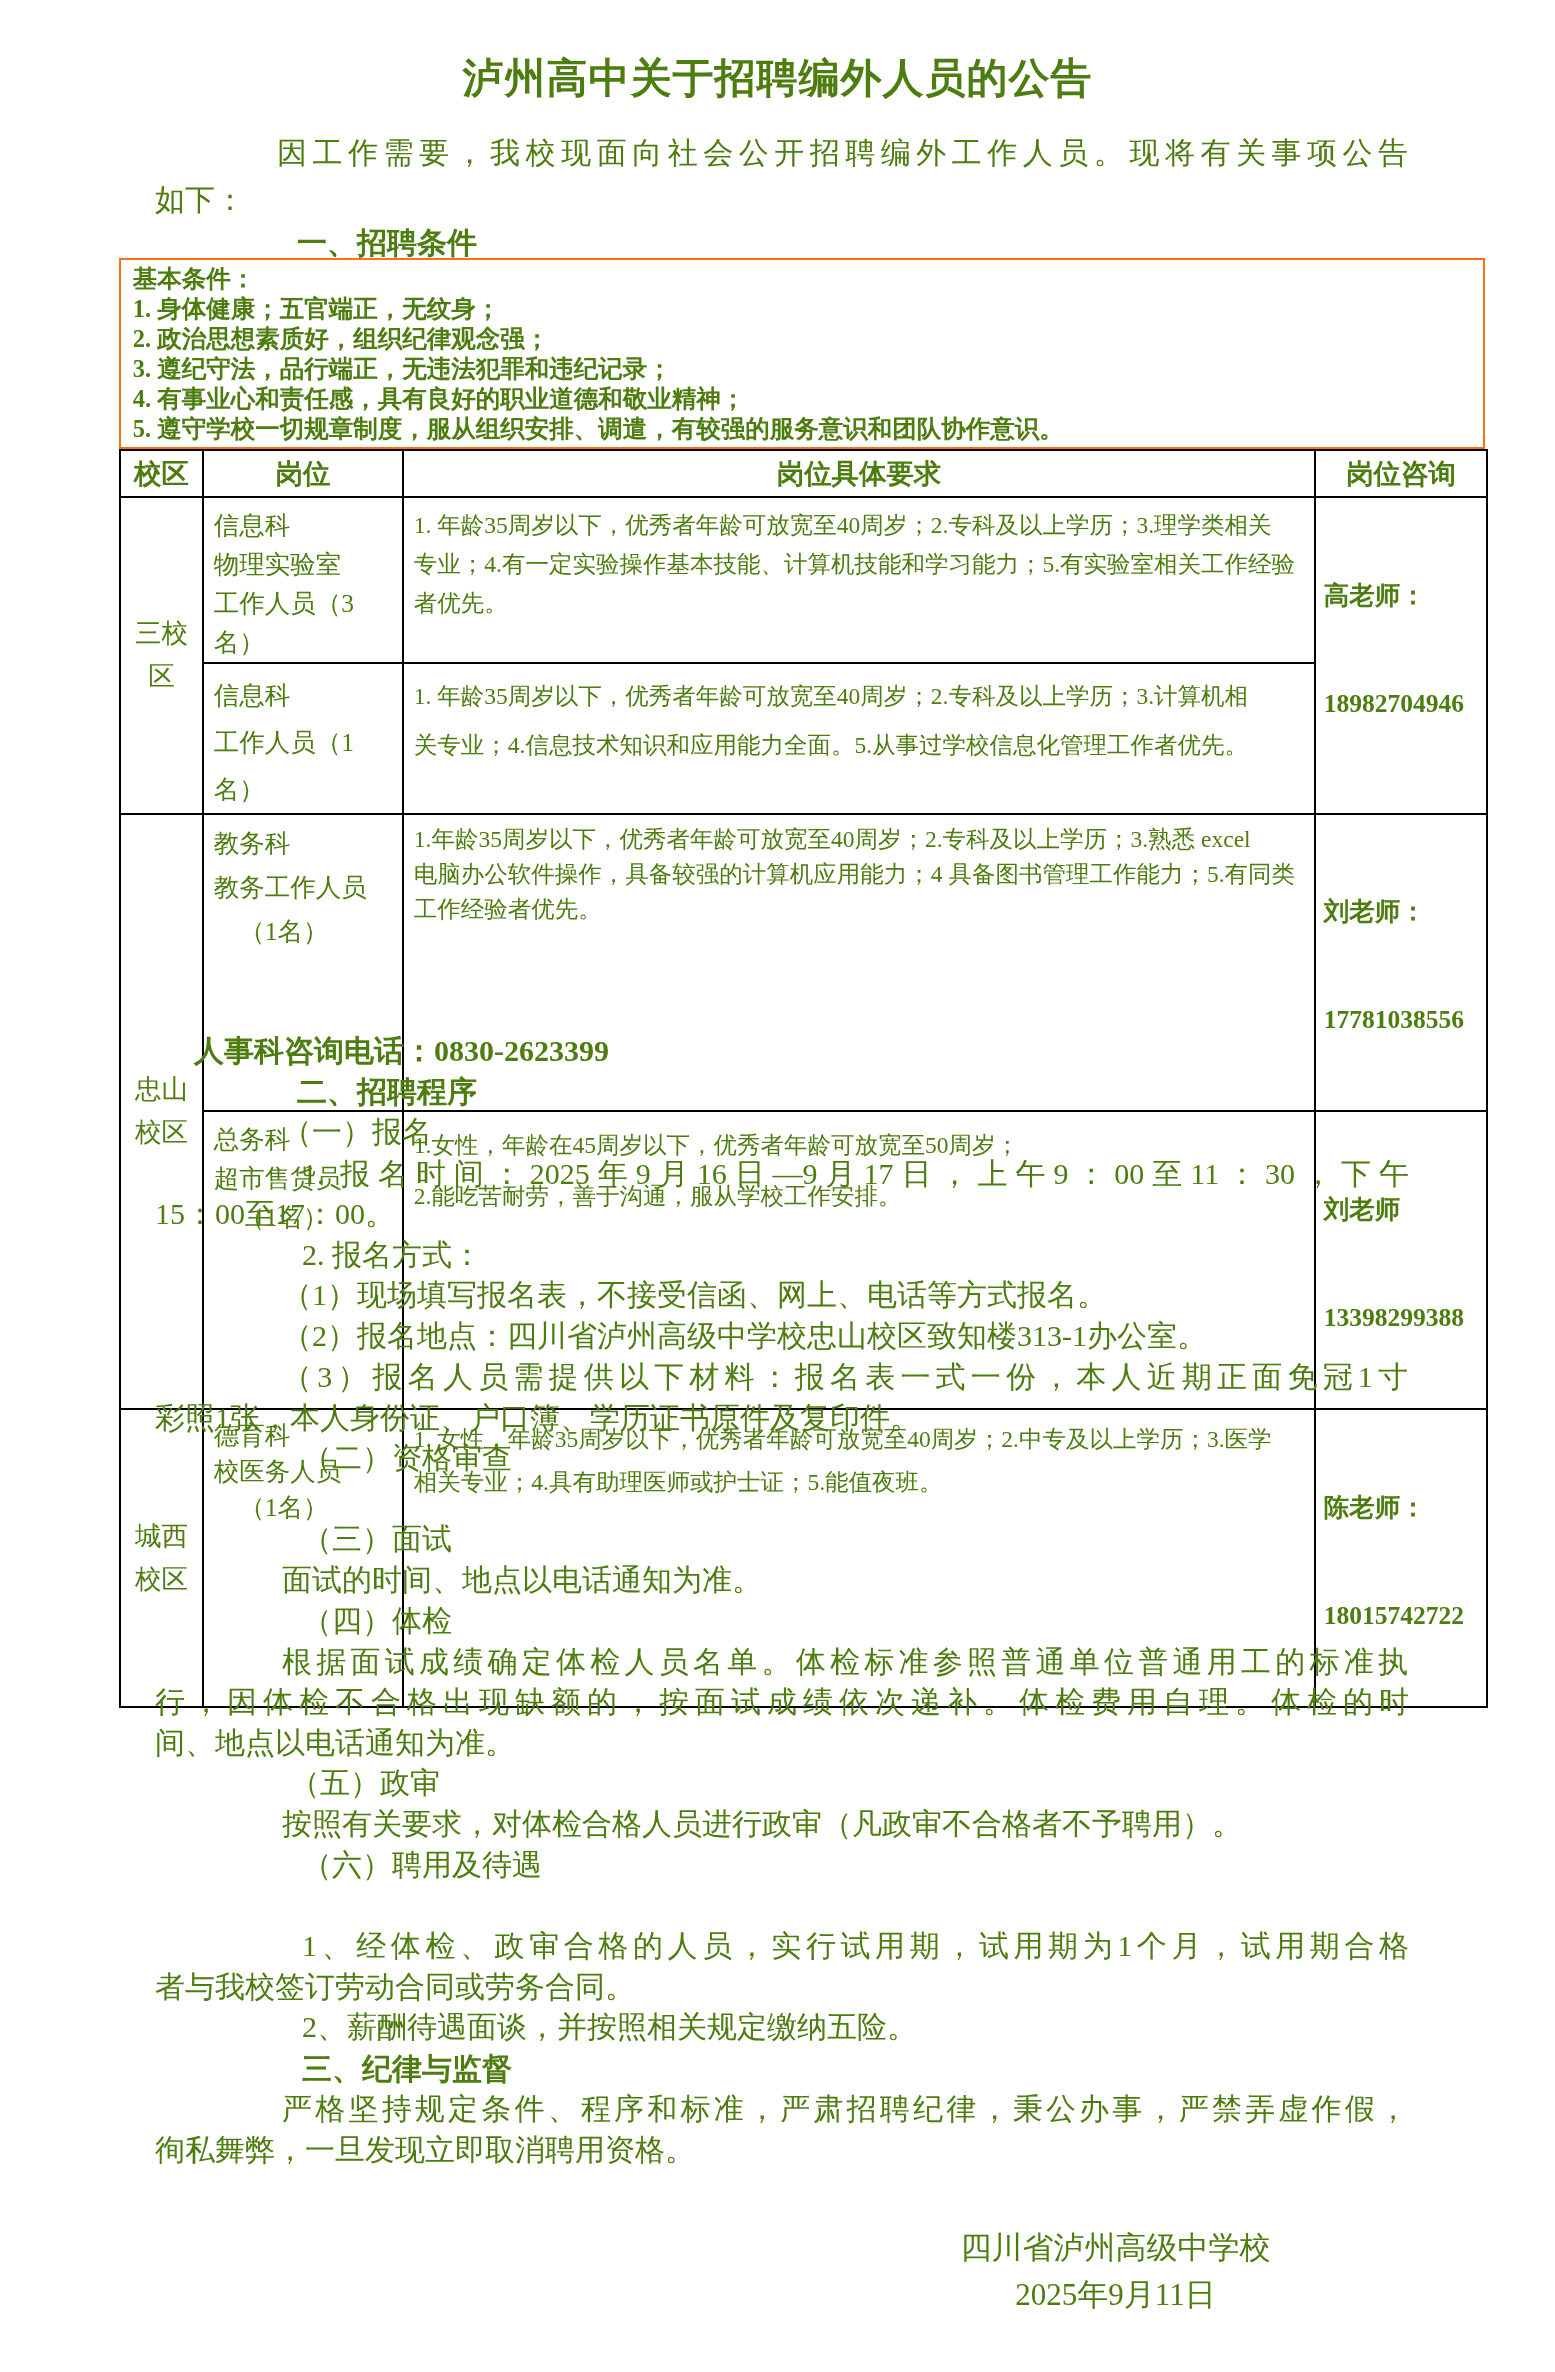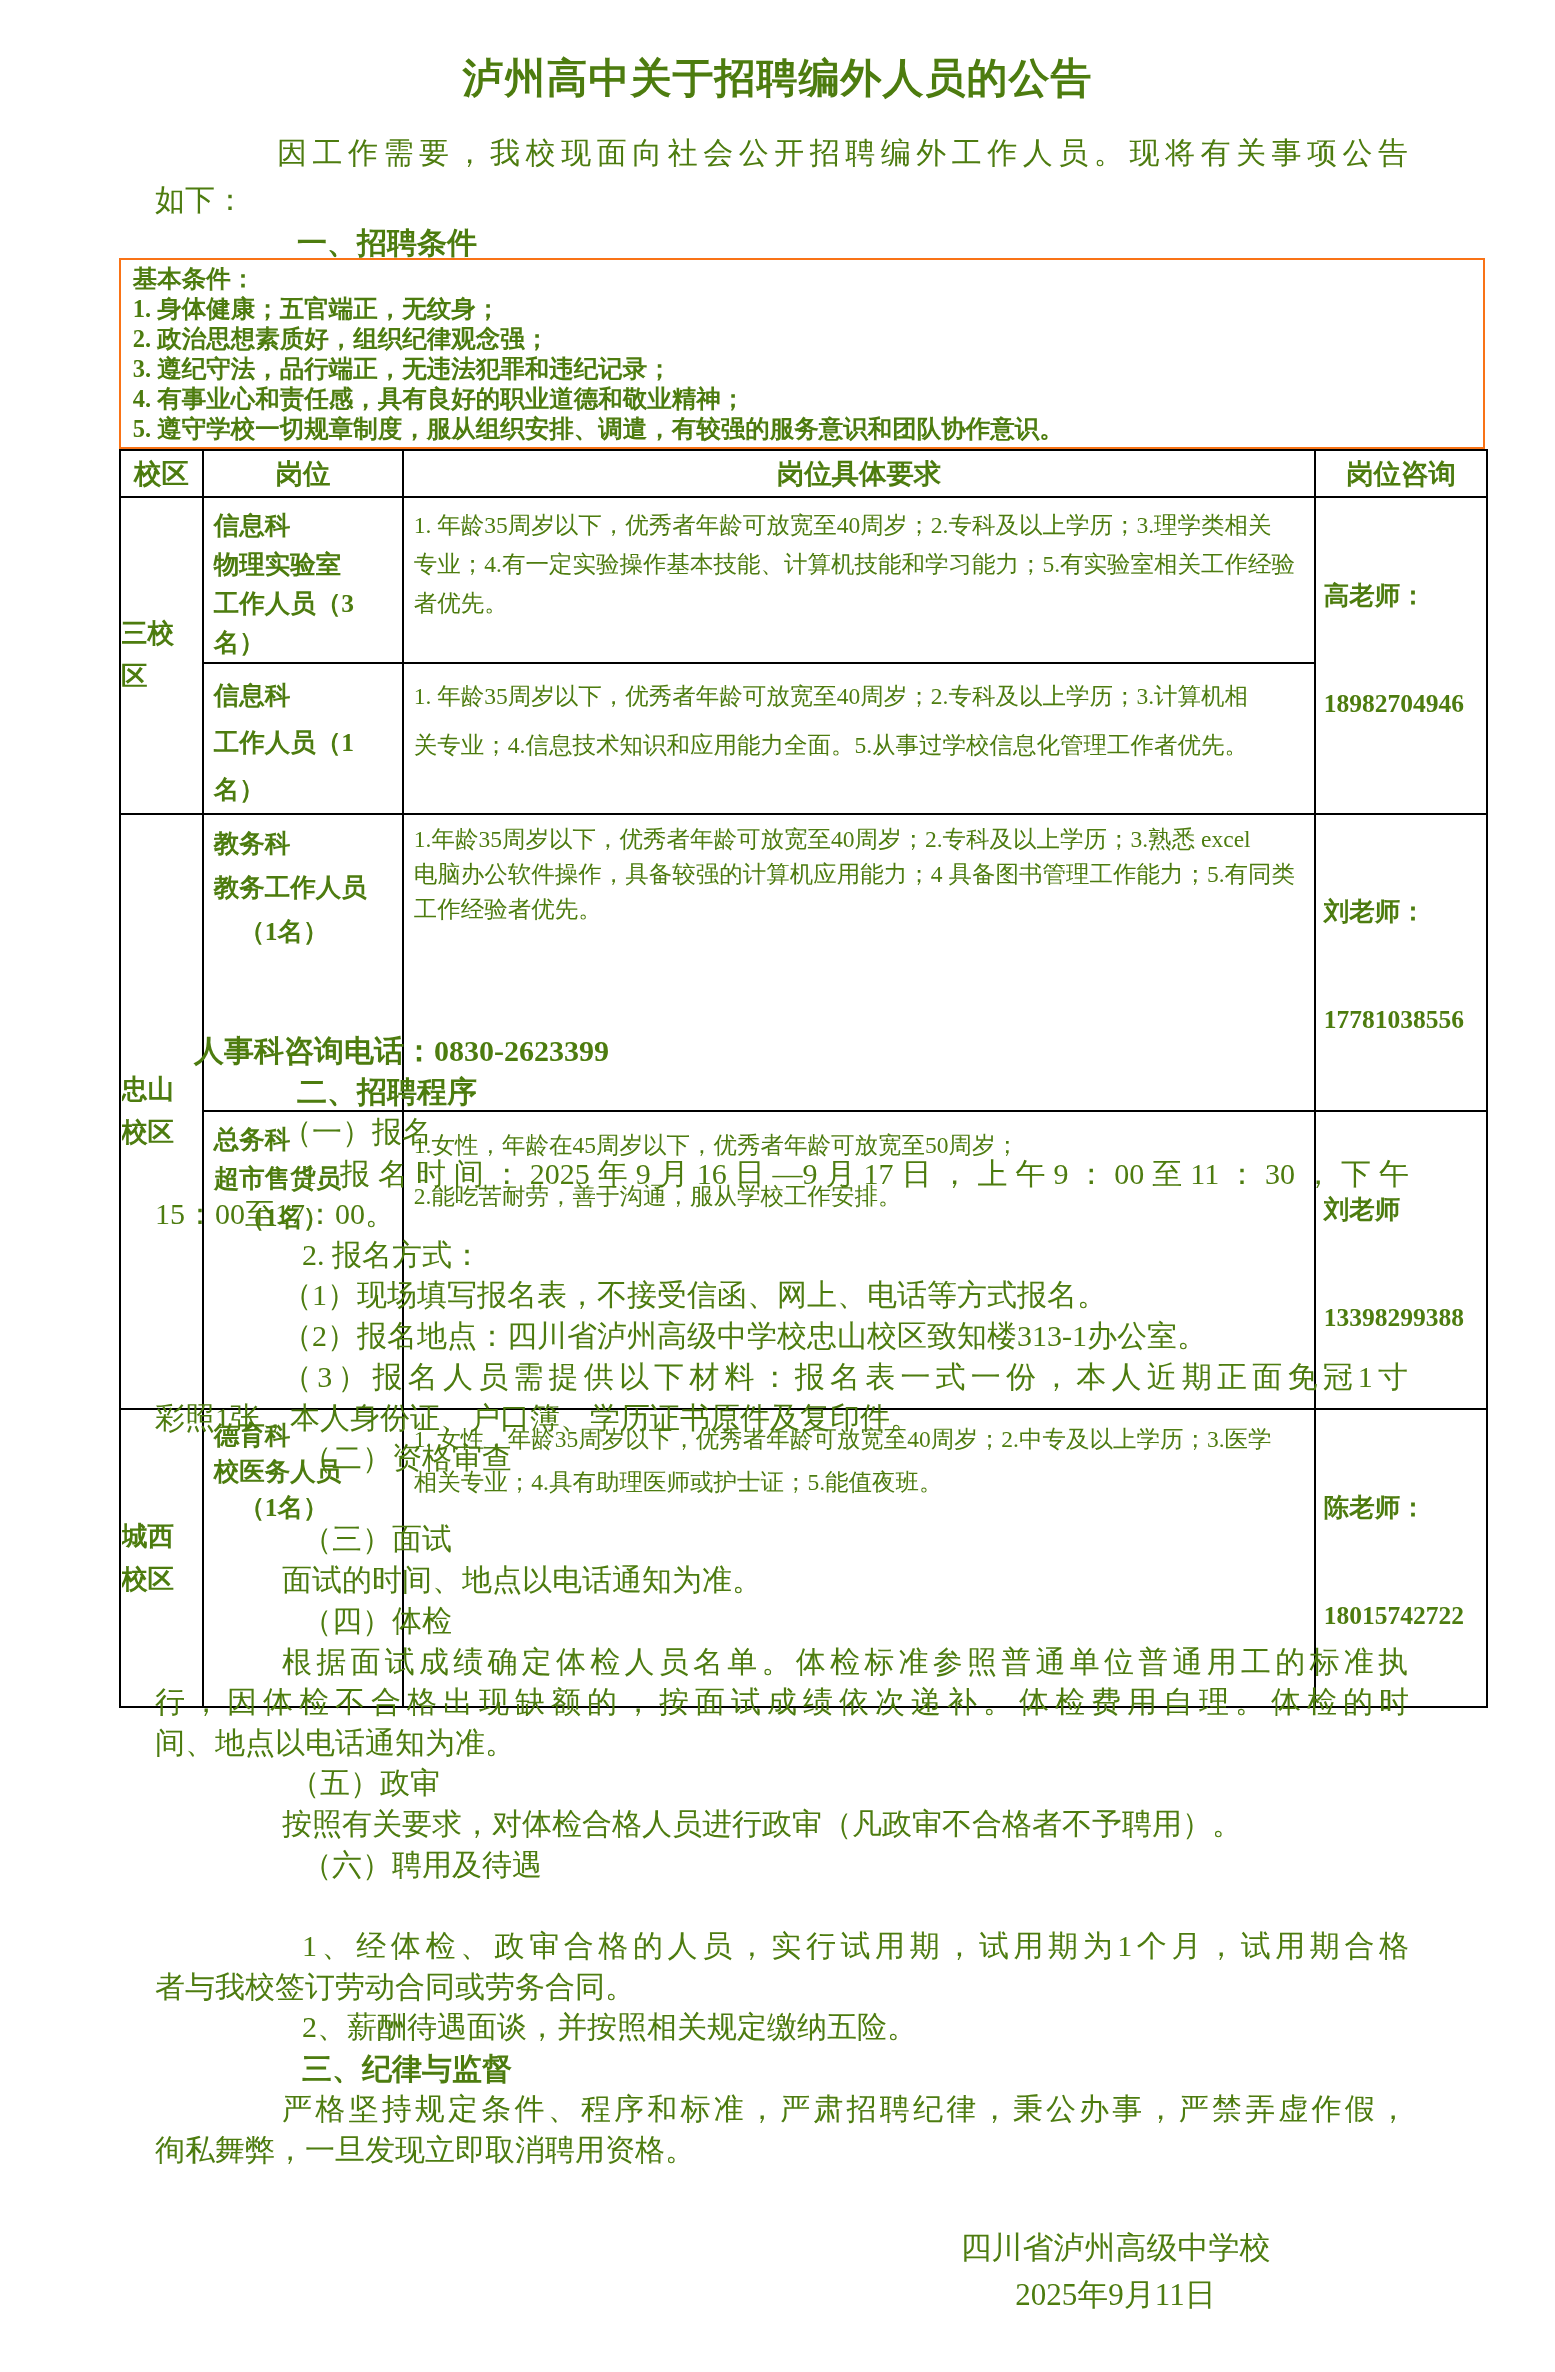--- a/index.html
+++ b/index.html
@@ -49,25 +49,26 @@
     vertical-align:top;
     padding:0;
     overflow:hidden;
   }
   table.rec th{
     font-size:27.4px;font-weight:bold;text-align:center;vertical-align:middle;
     font-family:"Liberation Serif", serif;
   }
   .campus-cell{
     vertical-align:middle !important;
-    font-size:26.5px;font-weight:bold;
+    text-align:center;
+    font-size:26.5px;font-weight:normal;
     line-height:43px;
     border-radius:31px;
   }
-  .post-cell{padding:7.8px 3.9px 0 9.8px !important;font-size:25.5px;font-weight:bold;}
+  .post-cell{padding:7.8px 3.9px 0 9.8px !important;font-size:25.5px;font-weight:normal;}
   .req-cell{padding:7.8px 3.9px 0 9.8px !important;font-size:23.5px;}
   .req-line{white-space:pre;}
   .contact-cell{padding:7.8px 3.9px 0 7.8px !important;font-size:25.5px;font-weight:bold;line-height:36px;white-space:pre;}
   .lh40{line-height:39px;} .lh50{line-height:49px;} .lh36{line-height:35px;}
   .lh52{line-height:51px;} .lh44{line-height:43px;} .lh48{line-height:47px;}
   .lh45{line-height:44px;margin-left:14px;} .lh37{line-height:36px;}
   .post-indent{padding-left:25.5px;}
   .hr-row0{height:47px;} .hr-row1{height:124px;} .hr-row2{height:103px;}
   .hr-row3{height:108px;} .hr-row4{height:102px;} .hr-row5{height:88px;}
   .sig{

